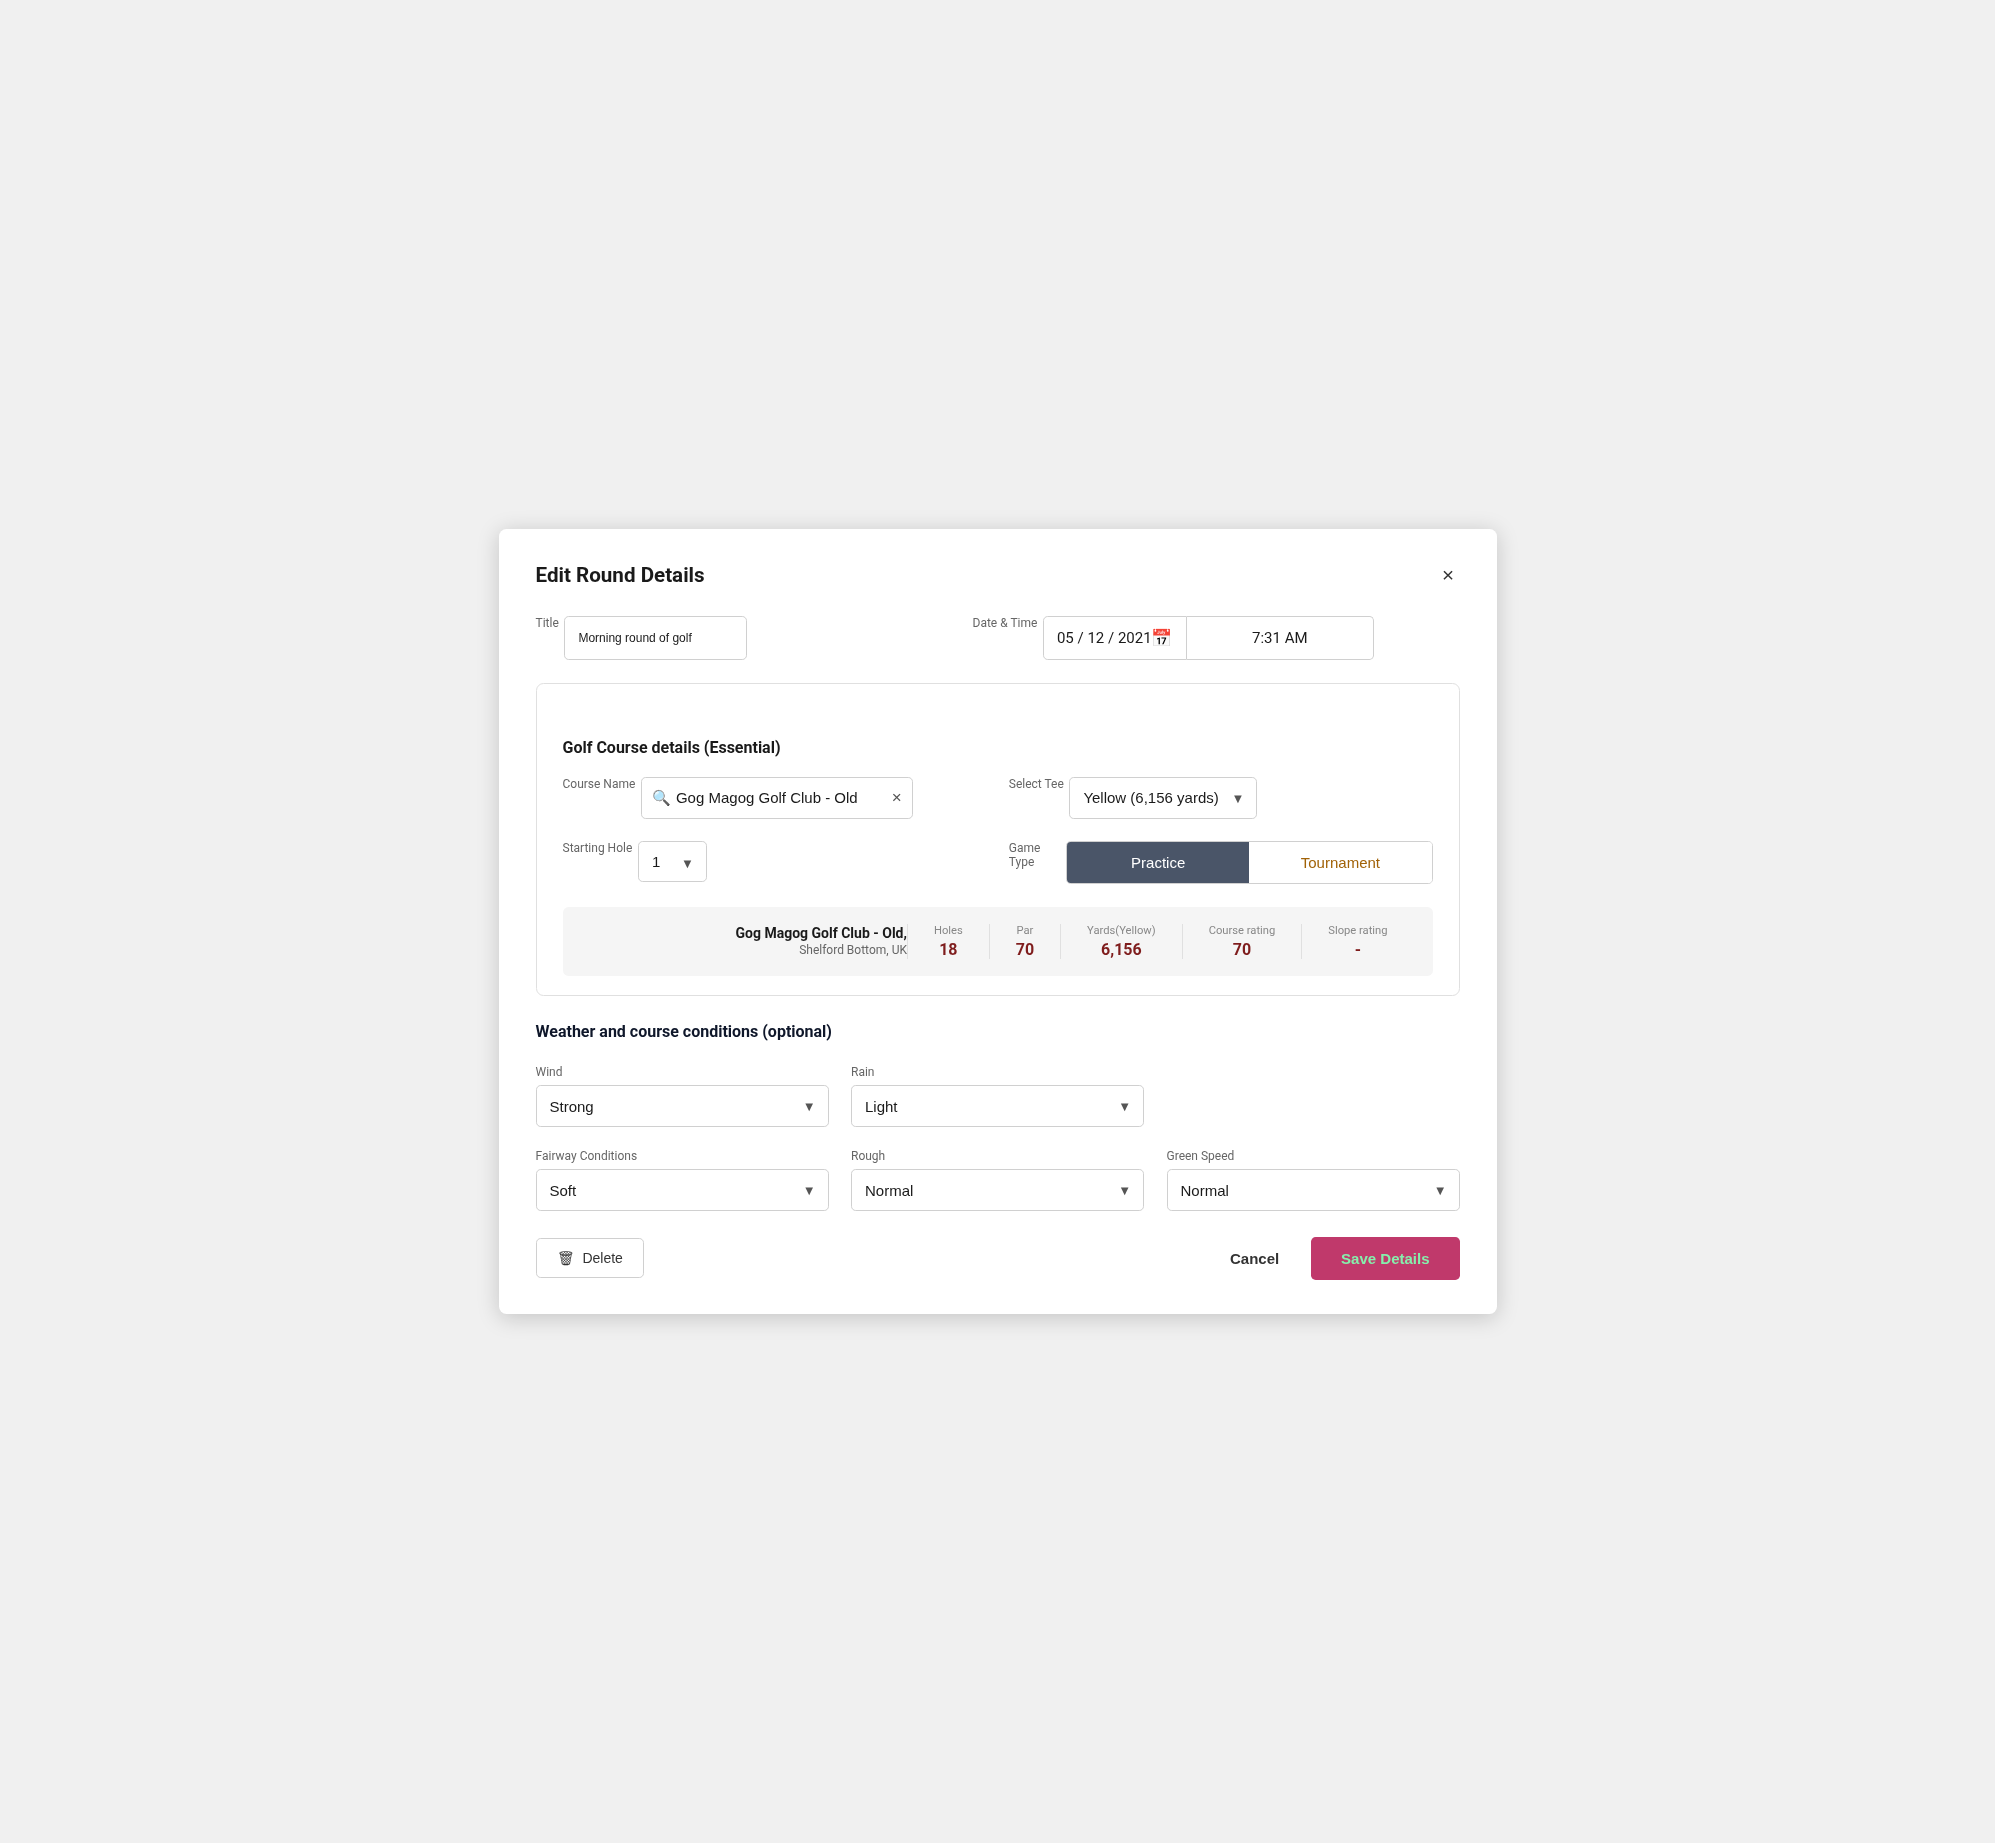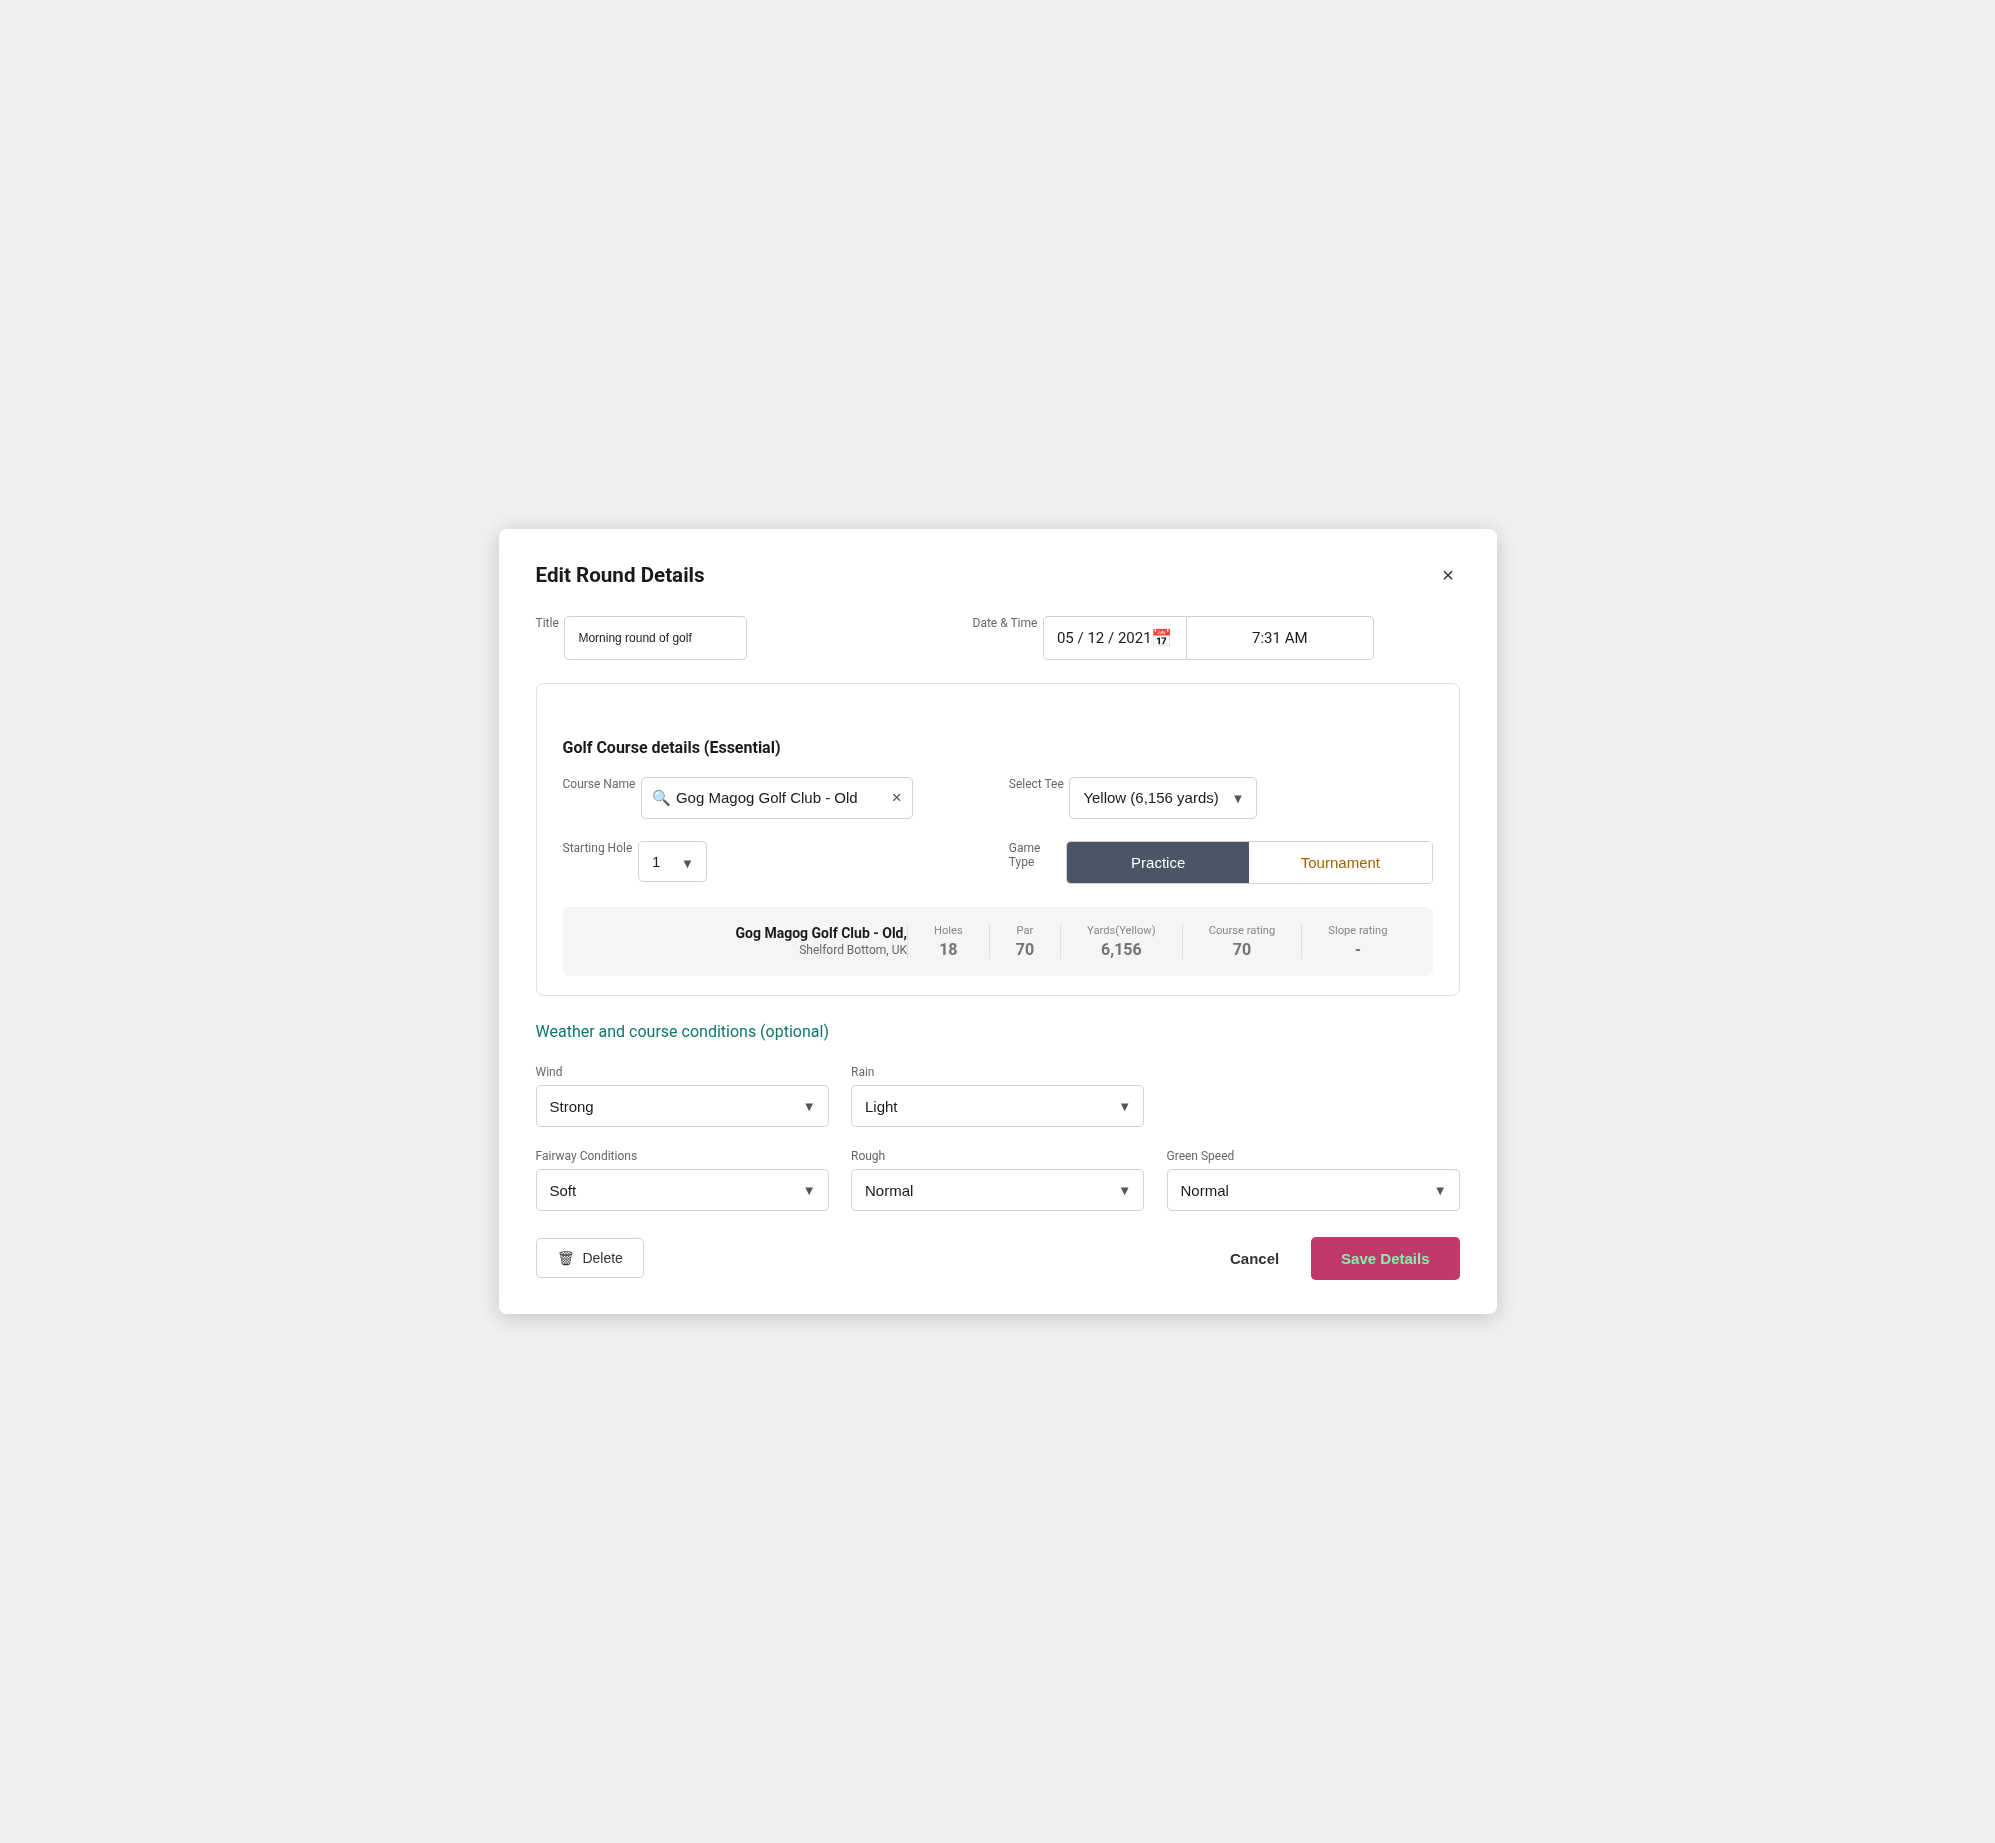--- a/index.html
+++ b/index.html
@@ -224,26 +224,26 @@
       border-left: 0.9px solid #e0e0e0;
     }
     .course-stat .stat-label {
       font-size: 11.2px;
       color: #888;
       margin-bottom: 3.7px;
     }
     .course-stat .stat-value {
       font-size: 16px;
       font-weight: 700;
-      color: #737373;
+      color: #7f1d1d;
     }
     .weather-section-title {
       font-size: 16px;
-      font-weight: 400;
-      color: #0f766e;
+      font-weight: 700;
+      color: #0f172a;
       margin-bottom: 20.6px;
     }
     .weather-row {
       display: flex;
       gap: 22.5px;
       margin-bottom: 19px;
     }
     .weather-group {
       flex: 1;
     }

